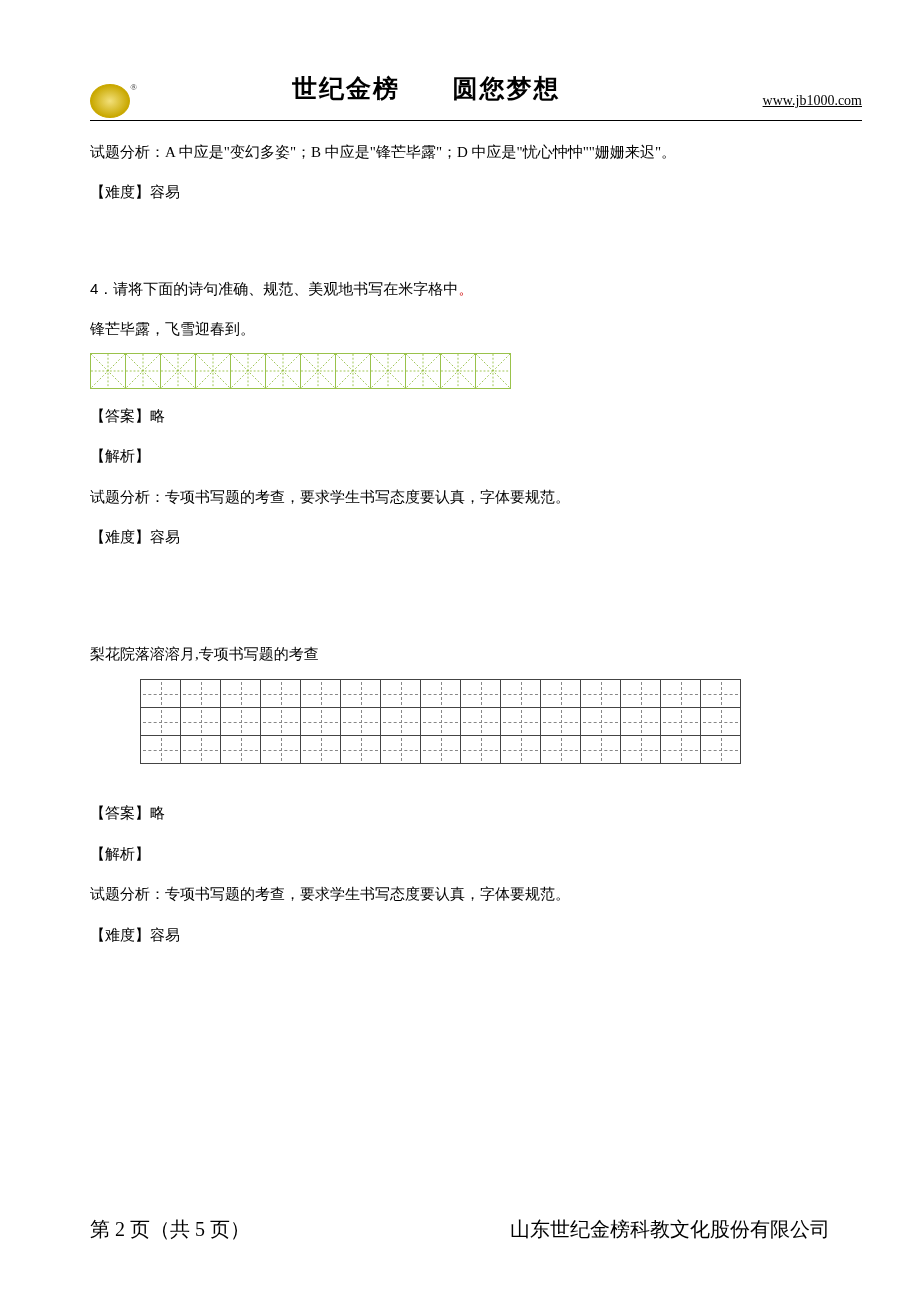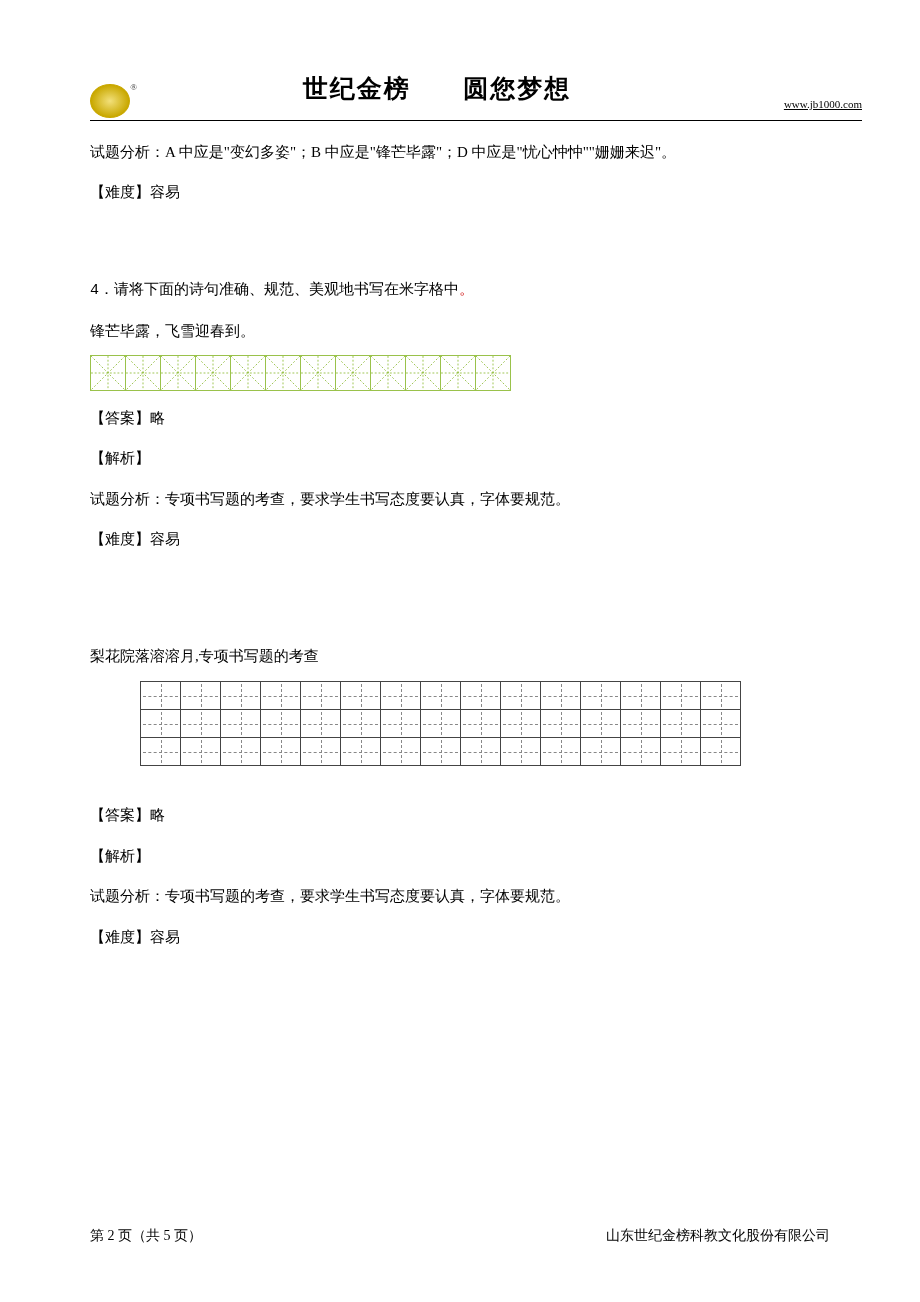--- a/index.html
+++ b/index.html
@@ -42,26 +42,26 @@
     text-align: center;
     font-family: "KaiTi","STKaiti",serif;
     font-weight: bold;
     font-size: 25px;
     letter-spacing: 2px;
     margin-left: -40px;
   }
   .header-center .gap { display: inline-block; width: 36px; }
   .url {
     font-family: "Times New Roman", serif;
-    font-size: 11px;
+    font-size: 14px;
     color: #000;
     text-decoration: underline;
   }
   .content p { margin: 6px 0; }
-  .q-num { font-family: Liberation Mono, monospace; }
+  .q-num { font-family: Liberation Sans, sans-serif; }
   .punct-red { color: #c00; }
   .mi-grid { display: flex; margin: 4px 0 10px 0; }
   .mi-cell {
     width: 36px; height: 36px;
     position: relative;
     border: 1px solid #9ac24b;
     margin-left: -1px;
   }
   .mi-cell:first-child { margin-left: 0; }
   .mi-cell svg { position: absolute; inset: 0; }
@@ -86,21 +86,21 @@
     top: 50%; left: 2px; right: 2px;
     border-top: 1px dashed #888;
   }
   .indent { margin-left: 50px; }
   .footer {
     position: absolute;
     bottom: 50px;
     left: 90px; right: 90px;
     display: flex;
     justify-content: space-between;
-    font-size: 14px;
+    font-size: 20px;
     align-items: flex-end;
   }
   .spacer-sm { height: 14px; }
   .spacer-md { height: 50px; }
   .spacer-lg { height: 70px; }
 </style>
 </head>
 <body>
 
 <div class="page">

